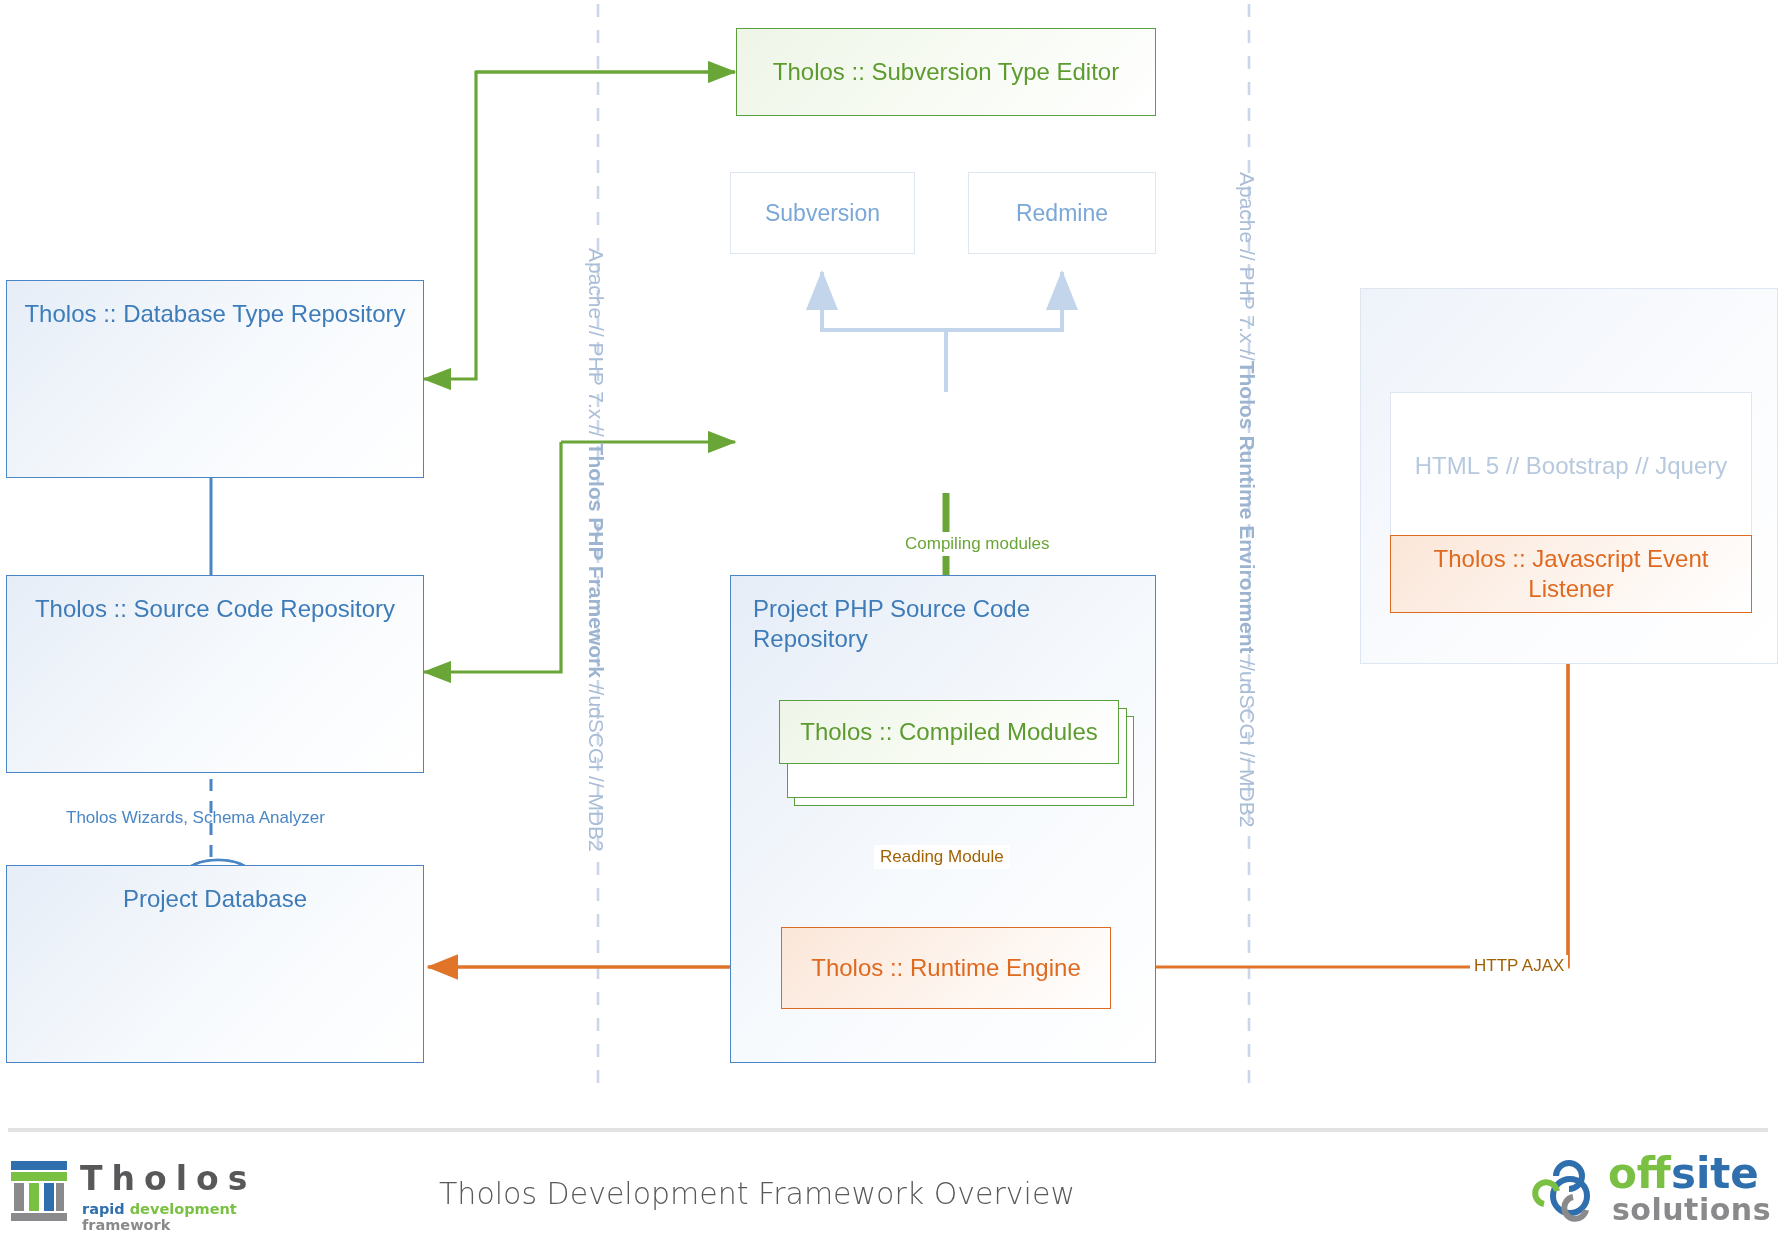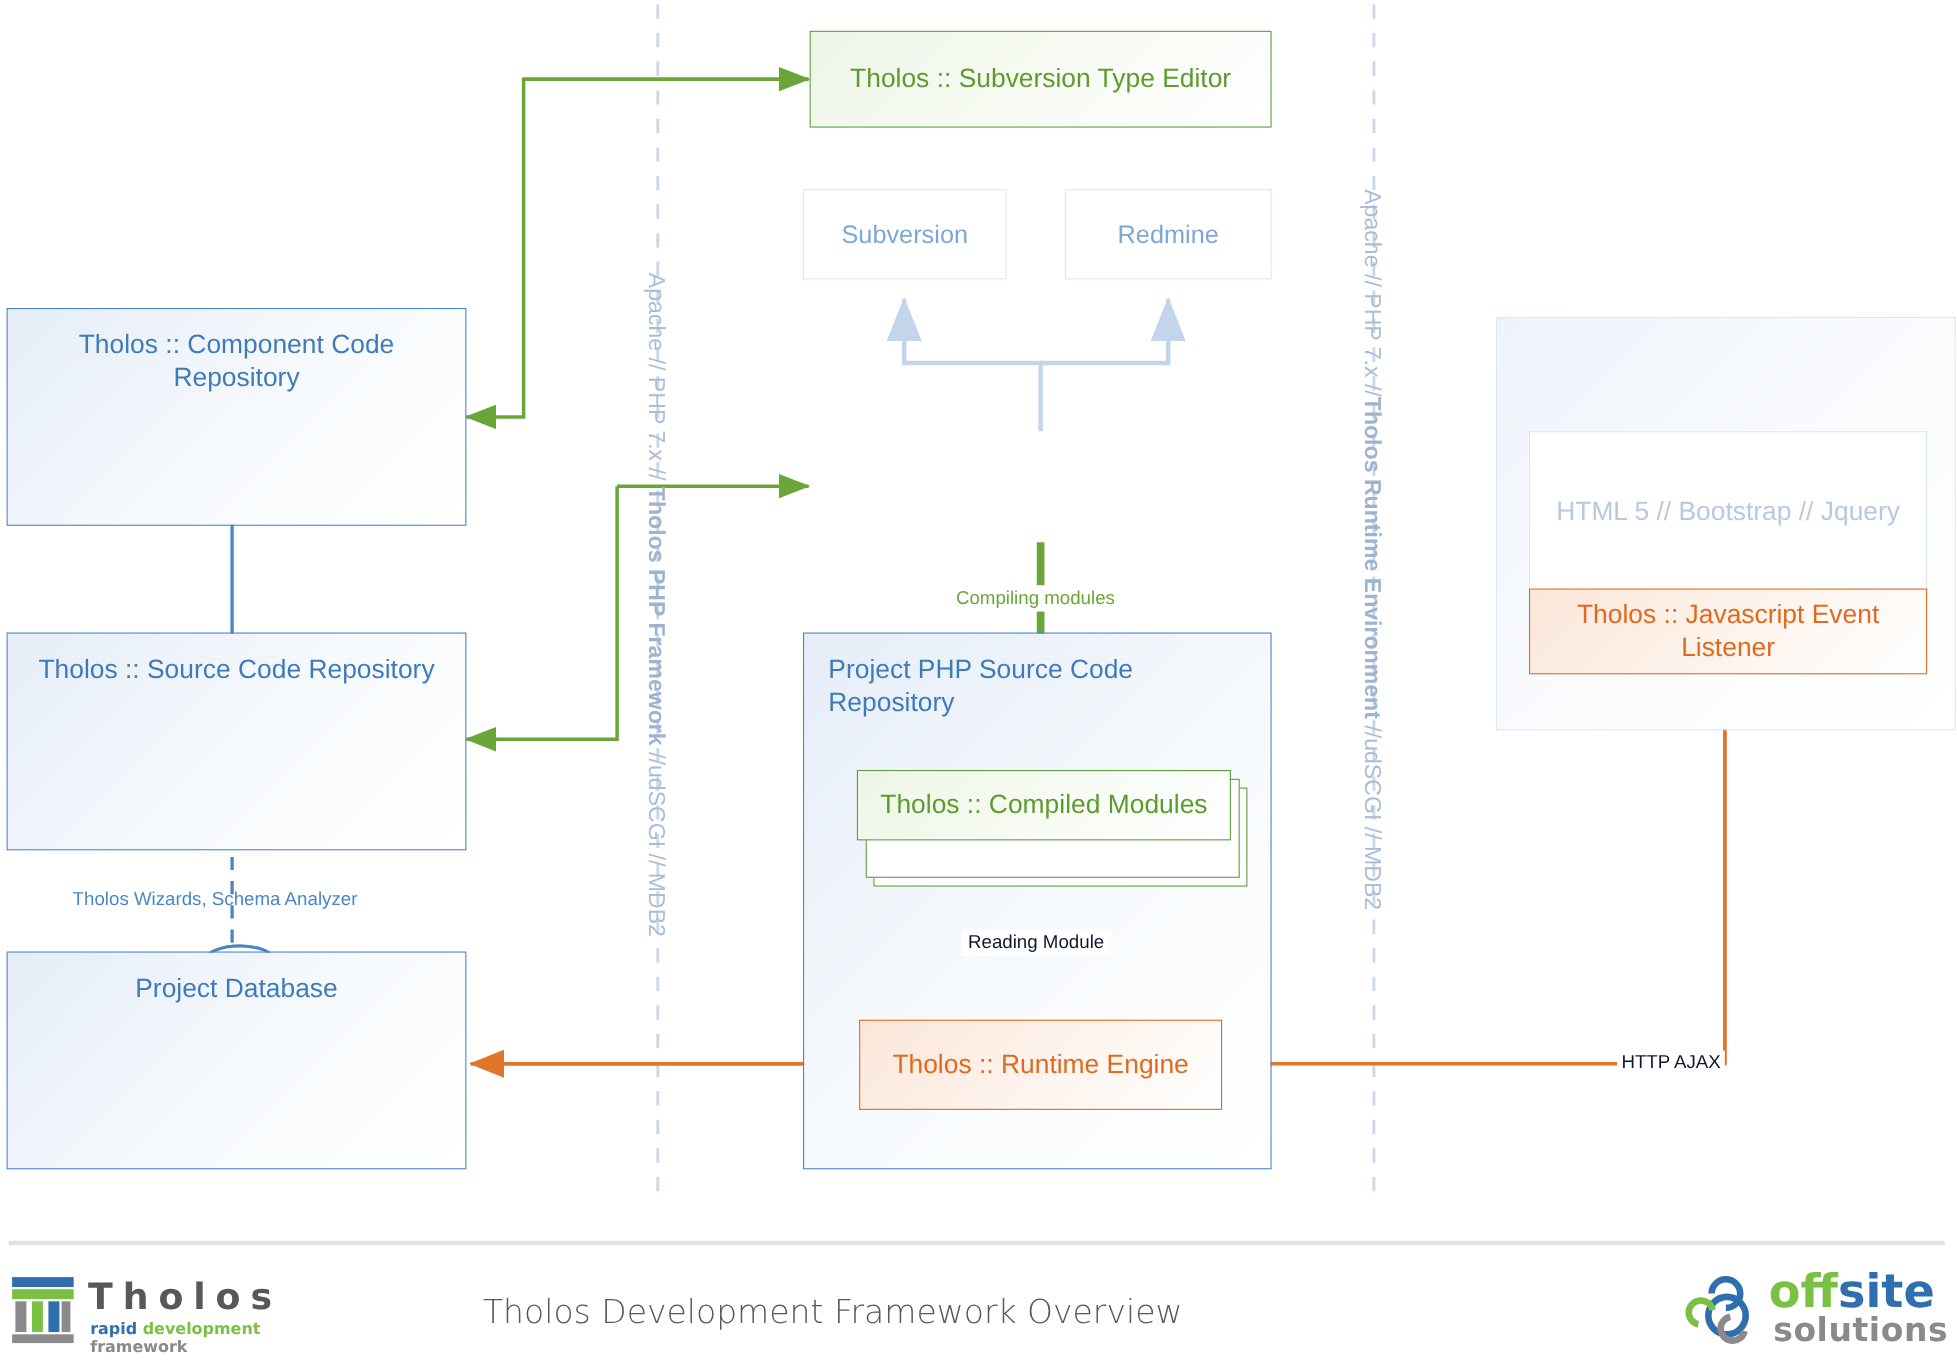--- a/index.html
+++ b/index.html
@@ -16,22 +16,22 @@
   .pale-container{border:1.4px solid #dde6f1;background:linear-gradient(135deg,#eef3fa 0%,#fbfcfe 60%,#ffffff 100%);color:#8aa9c9;font-size:23px;}
 
   
   .green-box{border:1.7px solid #5aa03c;background:linear-gradient(135deg,#eef5e7 0%,#f7fbf3 50%,#ffffff 100%);color:#5d9b2f;font-size:24px;}
   .green-ghost{border:1.7px solid #5aa03c;background:#ffffff;}
 
   
   .orange-box{border:1.7px solid #df6a1f;background:linear-gradient(135deg,#fbe6d8 0%,#fdf3ec 50%,#ffffff 100%);color:#df6a1f;font-size:24px;}
 
   .conn-label{position:absolute;font-size:17px;white-space:nowrap;}
-  .green-lbl{color:#6aa637;}
-  .orange-lbl{color:#0f172a;}
+  .green-lbl{color:#6aa637;margin-left:36px;}
+  .orange-lbl{color:#a16207;}
   .blue-lbl{color:#4a86c5;}
 
   .vlabel{position:absolute;color:#a9bdd6;font-size:21px;white-space:nowrap;transform-origin:0 0;}
   .vlabel b{font-weight:bold;color:#9db4d0;}
 
   svg.layer{position:absolute;left:0;top:0;width:1779px;height:1239px;overflow:visible;pointer-events:none;}
 
   
   .footer-rule{position:absolute;left:8px;top:1128px;width:1760px;height:4px;background:#e2e2e2;}
   .footer-title{position:absolute;left:0;top:1176px;width:1514px;text-align:center;font-size:30px;color:#595959;font-family:"DejaVu Sans",sans-serif;font-weight:300;}
@@ -114,21 +114,21 @@
       <ellipse cx="218" cy="597" rx="31" ry="13" fill="#ffffff" stroke="#4a86c5" stroke-width="2.6"></ellipse>
     </g>
 
     <g>
       <path d="M187,873 a31,13 0 0 1 62,0 v55 a31,13 0 0 1 -62,0 z" fill="#ffffff" stroke="#4a86c5" stroke-width="2.6"></path>
       <ellipse cx="218" cy="873" rx="31" ry="13" fill="#ffffff" stroke="#4a86c5" stroke-width="2.6"></ellipse>
     </g>
   </svg>
 
   <div class="box blue-box top-label" style="left:6px;top:280px;width:418px;height:198px;">
-    <span class="lbl">Tholos :: Component Code Repository</span>
+    <span class="lbl">Tholos :: Database Type Repository</span>
   </div>
 
   <div class="box blue-box top-label" style="left:6px;top:575px;width:418px;height:198px;">
     <span class="lbl">Tholos :: Source Code Repository</span>
   </div>
 
   <div class="box blue-box top-label" style="left:6px;top:865px;width:418px;height:198px;">
     <span class="lbl">Project Database</span>
   </div>
 

